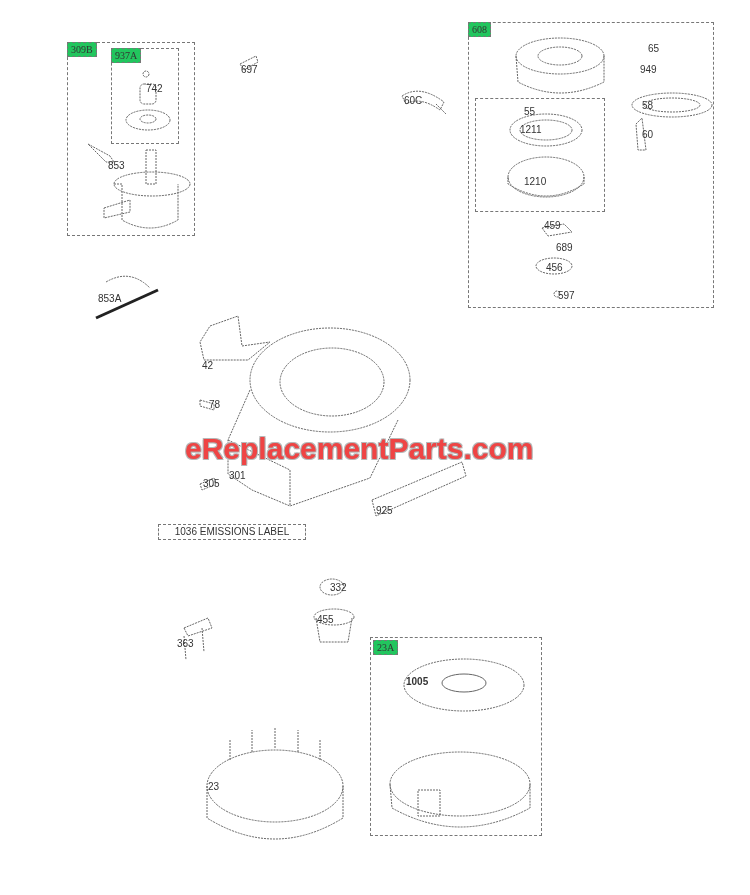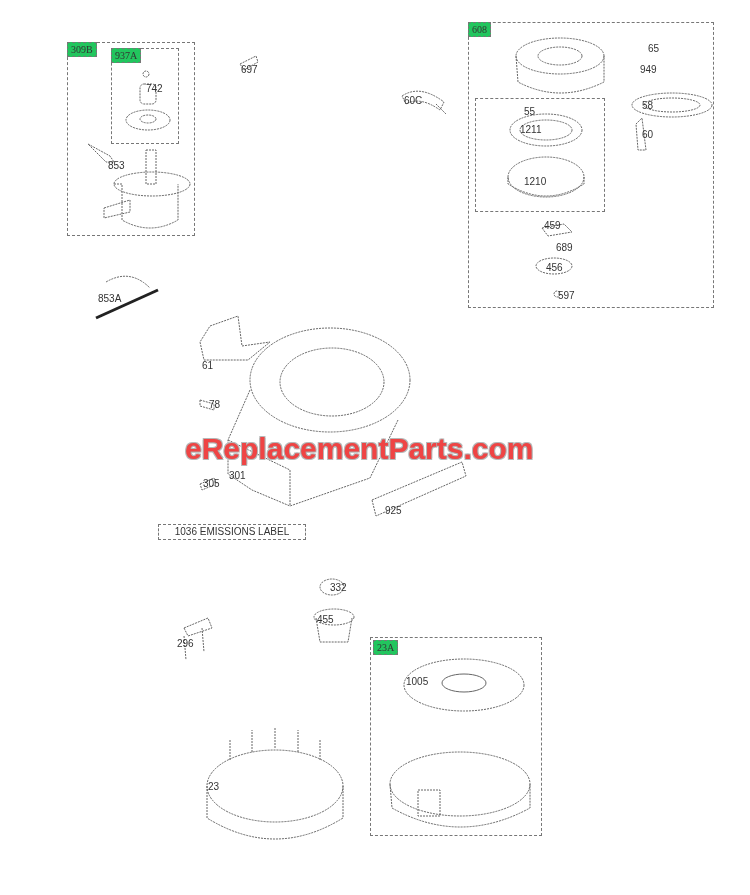--- a/index.html
+++ b/index.html
@@ -147,25 +147,25 @@
 <span class="lbl" style="left:614px;top:100px;">58</span>
 <span class="lbl" style="left:614px;top:129px;">60</span>
 <span class="lbl" style="left:492px;top:124px;">1211</span>
 <span class="lbl" style="left:496px;top:176px;">1210</span>
 <span class="lbl" style="left:516px;top:220px;">459</span>
 <span class="lbl" style="left:528px;top:242px;">689</span>
 <span class="lbl" style="left:518px;top:262px;">456</span>
 <span class="lbl" style="left:530px;top:290px;">597</span>
 
 <span class="lbl" style="left:70px;top:293px;">853A</span>
-<span class="lbl" style="left:174px;top:360px;">61</span>
+<span class="lbl" style="left:174px;top:360px;">42</span>
 <span class="lbl" style="left:181px;top:399px;">78</span>
 <span class="lbl" style="left:201px;top:446px;margin-top:24px;">301</span>
 <span class="lbl" style="left:175px;top:478px;">305</span>
-<span class="lbl" style="left:357px;top:505px;">925</span>
+<span class="lbl" style="left:348px;top:505px;">925</span>
 
 <span class="lbl" style="left:302px;top:582px;">332</span>
 <span class="lbl" style="left:289px;top:614px;">455</span>
-<span class="lbl" style="left:149px;top:638px;">296</span>
+<span class="lbl" style="left:149px;top:638px;">363</span>
 <span class="lbl" style="left:180px;top:781px;">23</span>
-<span class="lbl" style="left:378px;top:676px;">1005</span>
+<span class="lbl" style="left:378px;top:676px;font-weight:bold;">1005</span>
 
 <div class="wm">eReplacementParts.com</div>
 
 </body></html>

